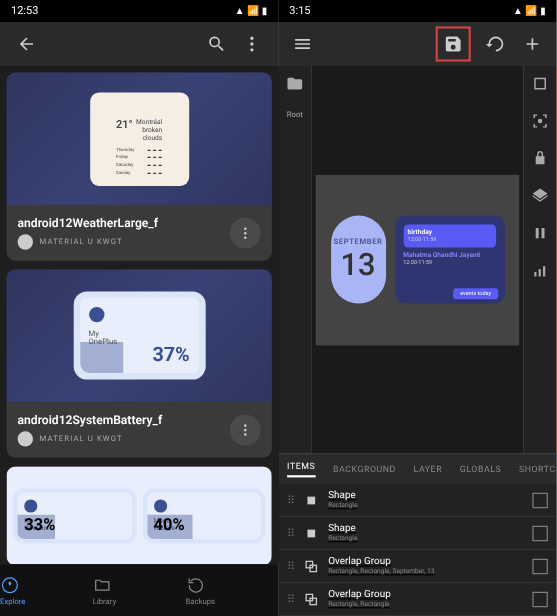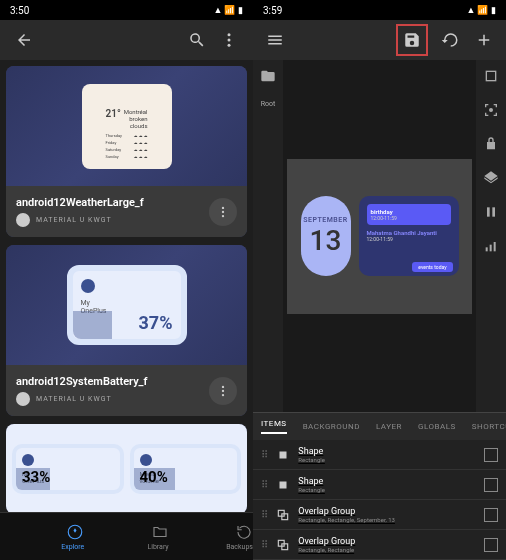--- a/index.html
+++ b/index.html
@@ -35,21 +35,21 @@
 .battery-bar { position: absolute; bottom: 0; left:0; height: 28px; width: 37%; background: rgba(58,80,144,0.4); border-radius: 0 0 0 8px; }
 
 .dual-widget { display: flex; gap: 6px; height: 90px; padding: 6px; }
 .dual-box { flex:1; background:#e8eefc; border-radius:10px; border:4px solid #dae5f9; position:relative; padding:6px; }
 .dual-icon { width:12px; height:12px; background:#3a5090; border-radius:50%; }
 .dual-lbl { font-size:6px; color:#555; margin-top:4px; white-space:pre-line; }
 .dual-pct { font-size:15px; font-weight:700; color:#000000; position:absolute; bottom:4px; left:6px; }
 .dual-bar { position:absolute; bottom:0; left:0; height:22px; background:rgba(58,80,144,0.4); border-radius:0 0 0 6px; }
 
 .bottom-nav { height: 48px; background: #111; display: flex; border-top:1px solid #333; }
-.nav-item { flex:1; display:flex; flex-direction:column; align-items:flex-end; justify-content:center; gap:2px; color:#888; font-size:7px; }
+.nav-item { flex:1; display:flex; flex-direction:column; align-items:flex-start; justify-content:center; gap:2px; color:#888; font-size:7px; }
 .nav-item.active { color:#4a9eff; }
 .nav-item svg { width:18px; height:18px; fill:currentColor; }
 
 
 .right-top { height: 40px; background: #2a2a2a; display: flex; align-items: center; padding: 0 10px; gap: 10px; }
 .save-box { border: 2px solid #c44; padding: 2px; }
 .right-body { flex:1; display:flex; background:#f97316; }
 .left-rail { width: 30px; background:#222; display:flex; flex-direction:column; align-items:center; padding-top:8px; gap:12px; }
 .rail-ic { color:#aaa; }
 .rail-txt { font-size:7px; color:#aaa; writing-mode:horizontal-tb; }
@@ -75,21 +75,21 @@
 .layer-txt { flex:1;text-decoration:underline; }
 .layer-name { font-size:9px; color:#fff; }
 .layer-sub { font-size:6px; color:#888; }
 .chk { width:14px; height:14px; border:1px solid #888; }
 </style>
 </head>
 <body>
 
 <div class="phone">
   <div class="statusbar">
-    <span>3:50</span>
+    <span>12:53</span>
     <span class="status-icons">▲ 📶 ▮</span>
   </div>
   <div class="left-top">
     <div class="icon-btn">
         <svg viewBox="0 0 24 24">
           <path d="M20 11H7.8l5.6-5.6L12 4l-8 8 8 8 1.4-1.4L7.8 13H20z"></path>
         </svg>
       </div>
     <div class="spacer"></div>
     <div class="icon-btn">
@@ -216,21 +216,21 @@
         <svg viewBox="0 0 24 24">
           <path fill="none" stroke="currentColor" stroke-width="1.5" d="M4 12a8 8 0 1 0 2-5M4 4v5h5"></path>
         </svg>
         <span>Backups</span>
       </div>
   </div>
 </div>
 
 <div class="phone">
   <div class="statusbar">
-    <span>3:59</span>
+    <span>3:15</span>
     <span class="status-icons">▲ 📶 ▮</span>
   </div>
   <div class="right-top">
     <div class="icon-btn">
         <svg viewBox="0 0 24 24">
           <path d="M3 6h18v2H3zM3 11h18v2H3zM3 16h18v2H3z"></path>
         </svg>
       </div>
     <div class="spacer"></div>
     <div class="save-box">

